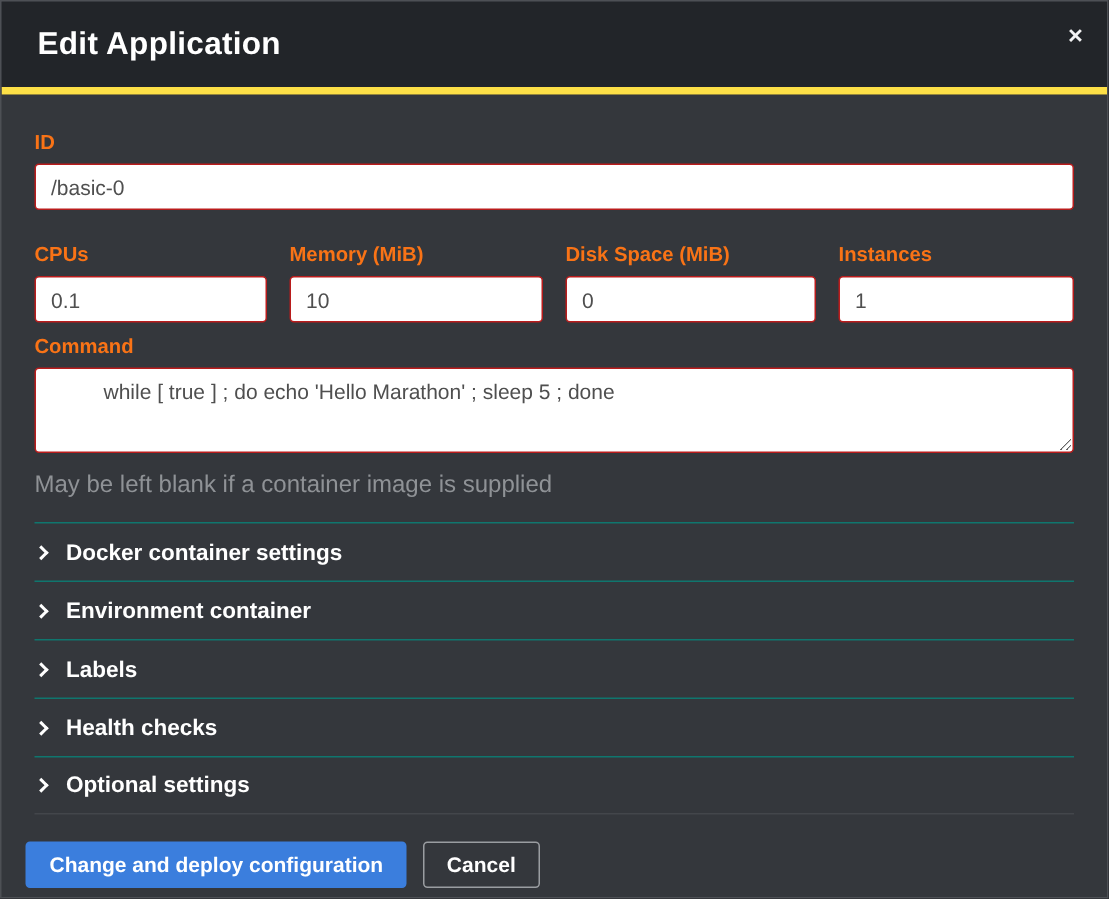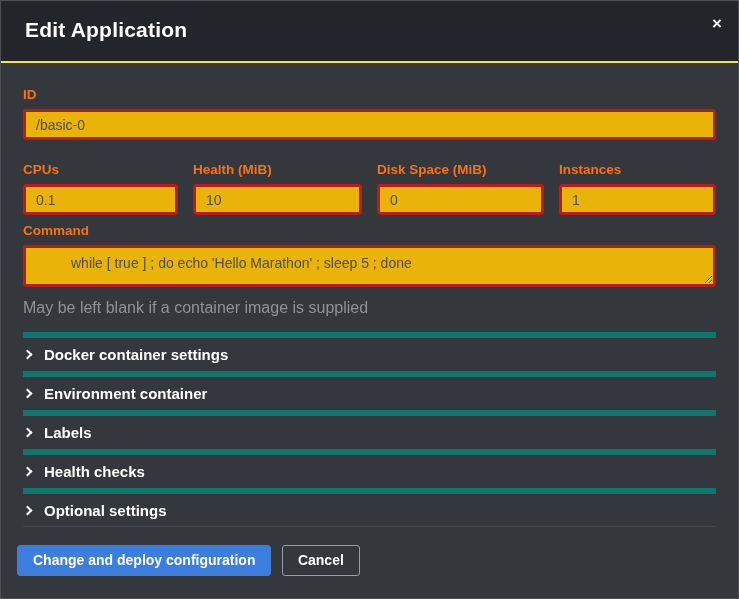--- a/index.html
+++ b/index.html
@@ -13,21 +13,21 @@
     background: #34373c;
     border: 1px solid #4d5055;
     position: relative;
     overflow: hidden;
   }
   
   .modal-header {
     background: #222529;
     height: 62px;
     padding: 17px 24px 0 24px;
-    border-bottom: 2px solid #fde047;
+    border-bottom: 5px solid #fde047;
     position: relative;
   }
   .modal-title {
     color: #ffffff;
     font-size: 21px;
     font-weight: 600;
     letter-spacing: 0.2px;
   }
   .close-btn {
     position: absolute;
@@ -47,32 +47,32 @@
   .modal-body { padding: 0 22px; }
   .field-label {
     display: block;
     color: #f97316;
     font-size: 13.5px;
     font-weight: 700;
     margin-bottom: 7px;
   }
   .text-input, .text-area {
     width: 100%;
-    background: #eab308;
-    border: 3px solid #b91c1c;
+    background: #ffffff;
+    border: 1px solid #b91c1c;
     border-radius: 3px;
     color: #4f4f4f;
     font-size: 14px;
     font-family: "Liberation Sans", "DejaVu Sans", sans-serif;
     padding: 5px 10px;
     outline: none;
   }
   .text-input { height: 31px; }
   .text-area {
-    height: 42px;
+    height: 57px;
     resize: vertical;
     line-height: 1.5;
     padding-left: 45px;
   }
   .field-id { margin-top: 24px; }
   .field-row {
     margin-top: 22px;
     display: grid;
     grid-template-columns: 155px 169px 167px 1fr;
     column-gap: 15px;
@@ -82,21 +82,21 @@
     margin-top: 8px;
     color: #8f9296;
     font-size: 16px;
   }
   
   .sections { margin-top: 15px; }
   .section-row {
     display: flex;
     align-items: center;
     height: 39px;
-    border-top: 6px solid #0f766e;
+    border-top: 1px solid #0f766e;
     cursor: pointer;
   }
   .section-row:last-child { border-bottom: 1px solid #43464b; }
   .chevron {
     display: inline-block;
     width: 7px;
     height: 7px;
     border-top: 2px solid #ffffff;
     border-right: 2px solid #ffffff;
     transform: rotate(45deg);
@@ -151,21 +151,21 @@
       <label class="field-label">ID</label>
       <input class="text-input" type="text" value="/basic-0" style="">
     </div>
 
     <div class="field-row">
       <div class="field">
         <label class="field-label">CPUs</label>
         <input class="text-input" type="text" value="0.1" style="">
       </div>
       <div class="field">
-        <label class="field-label">Health (MiB)</label>
+        <label class="field-label">Memory (MiB)</label>
         <input class="text-input" type="text" value="10" style="">
       </div>
       <div class="field">
         <label class="field-label">Disk Space (MiB)</label>
         <input class="text-input" type="text" value="0" style="">
       </div>
       <div class="field">
         <label class="field-label">Instances</label>
         <input class="text-input" type="text" value="1" style="">
       </div>

